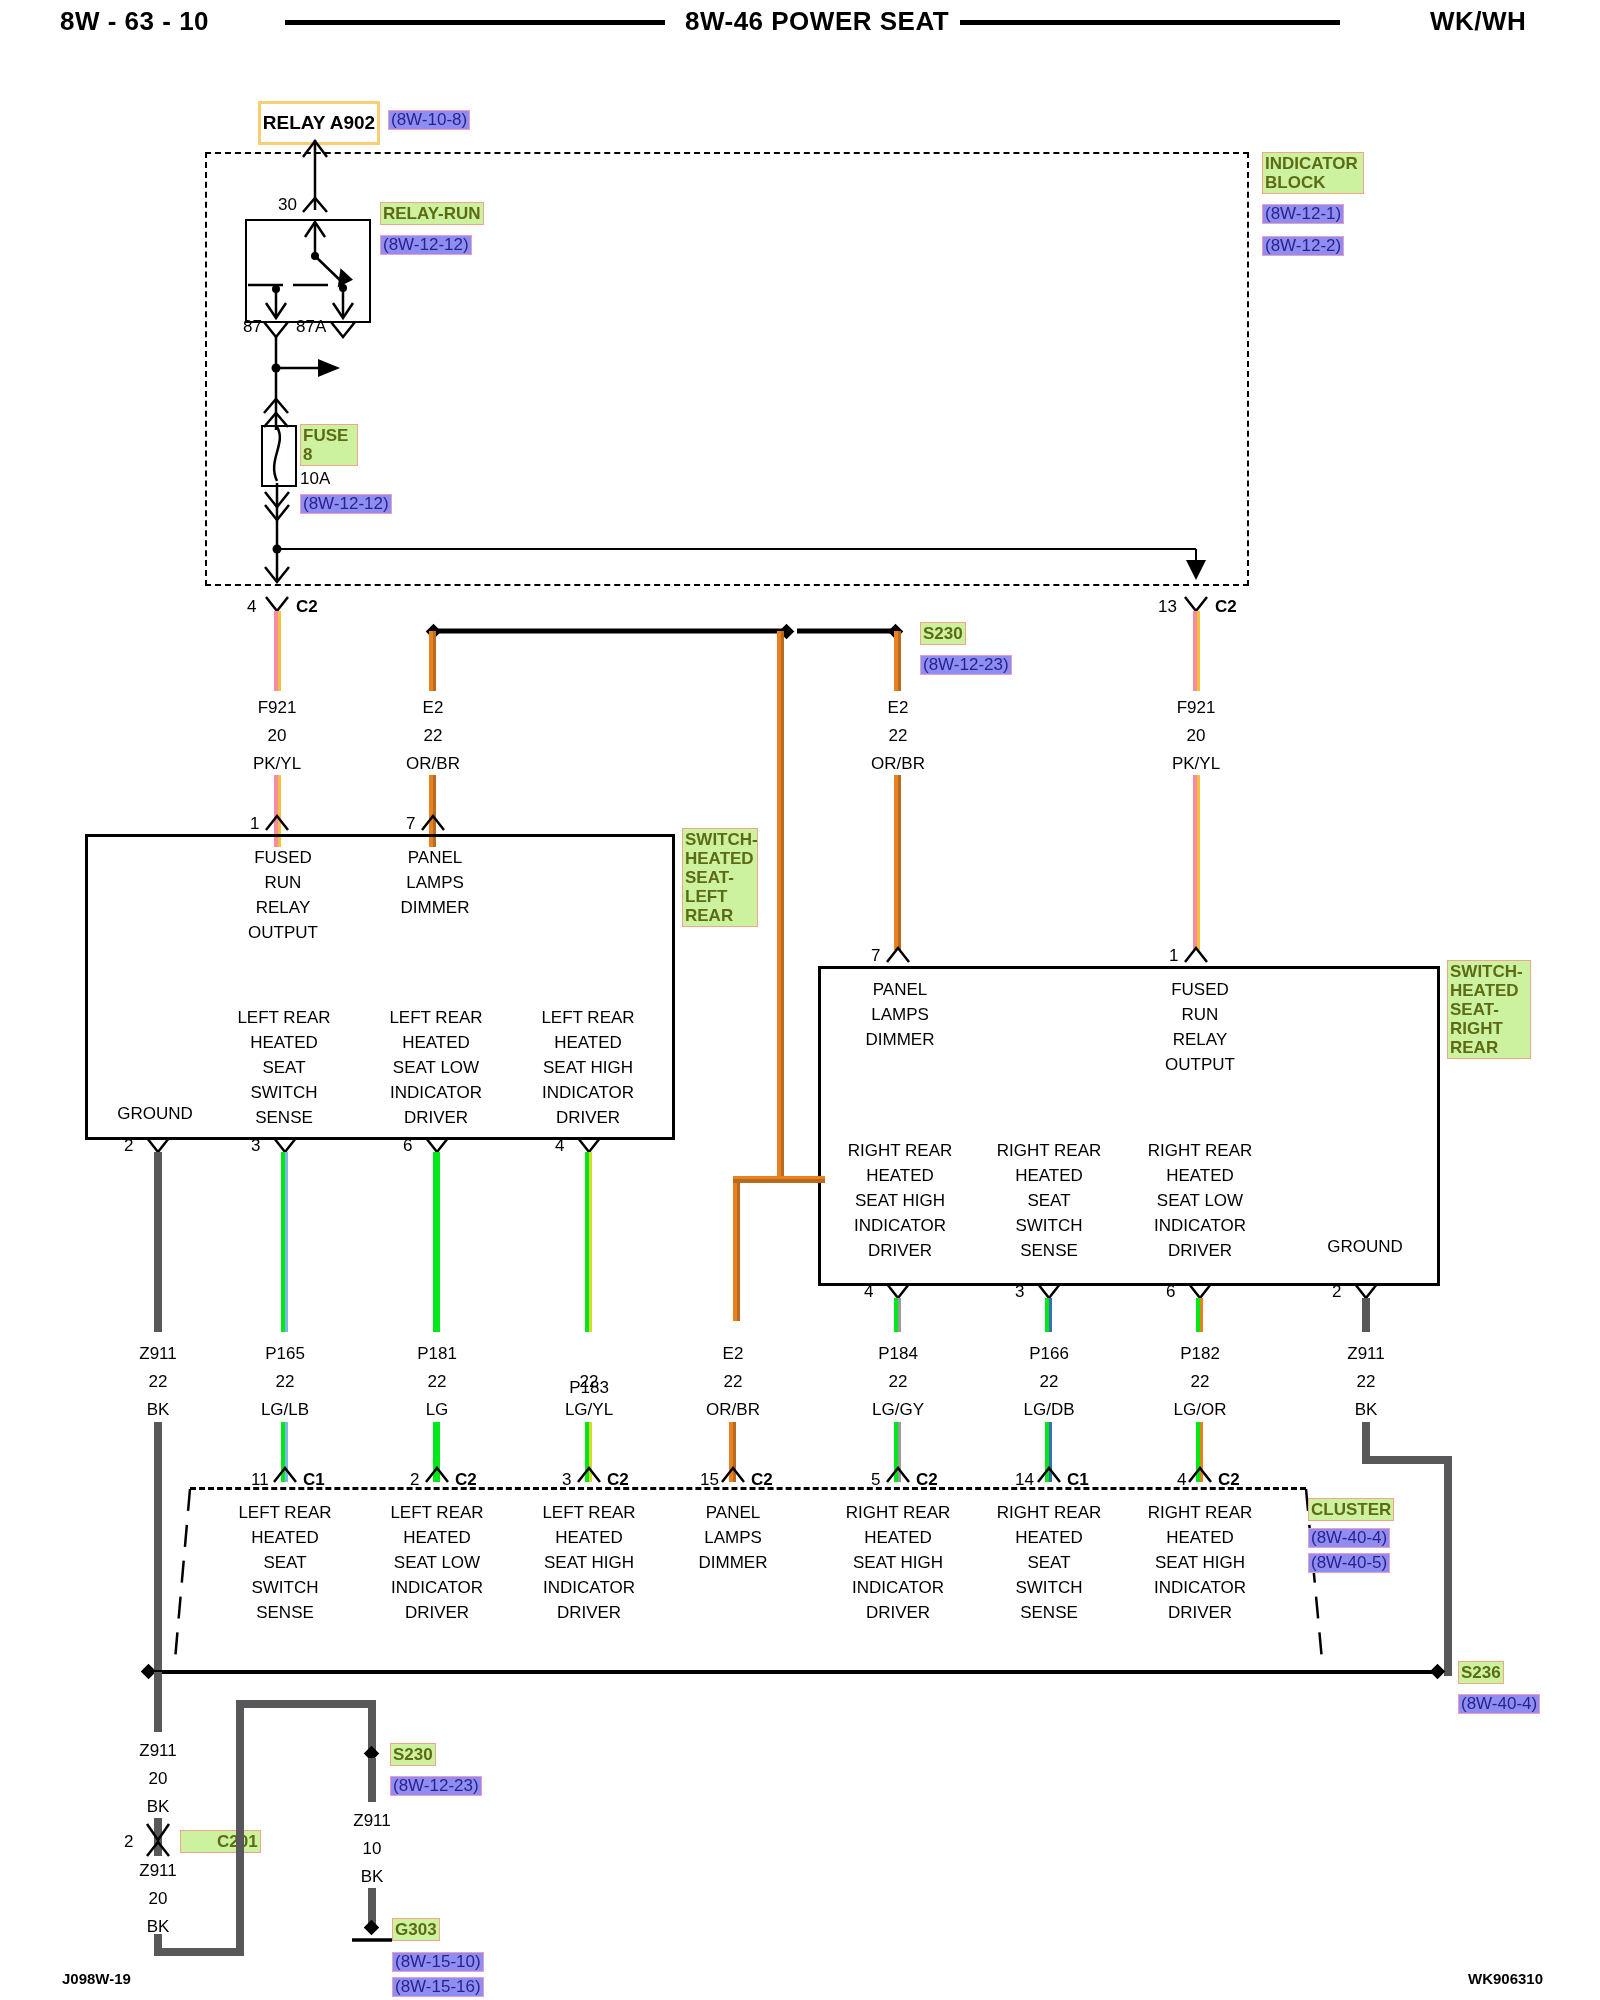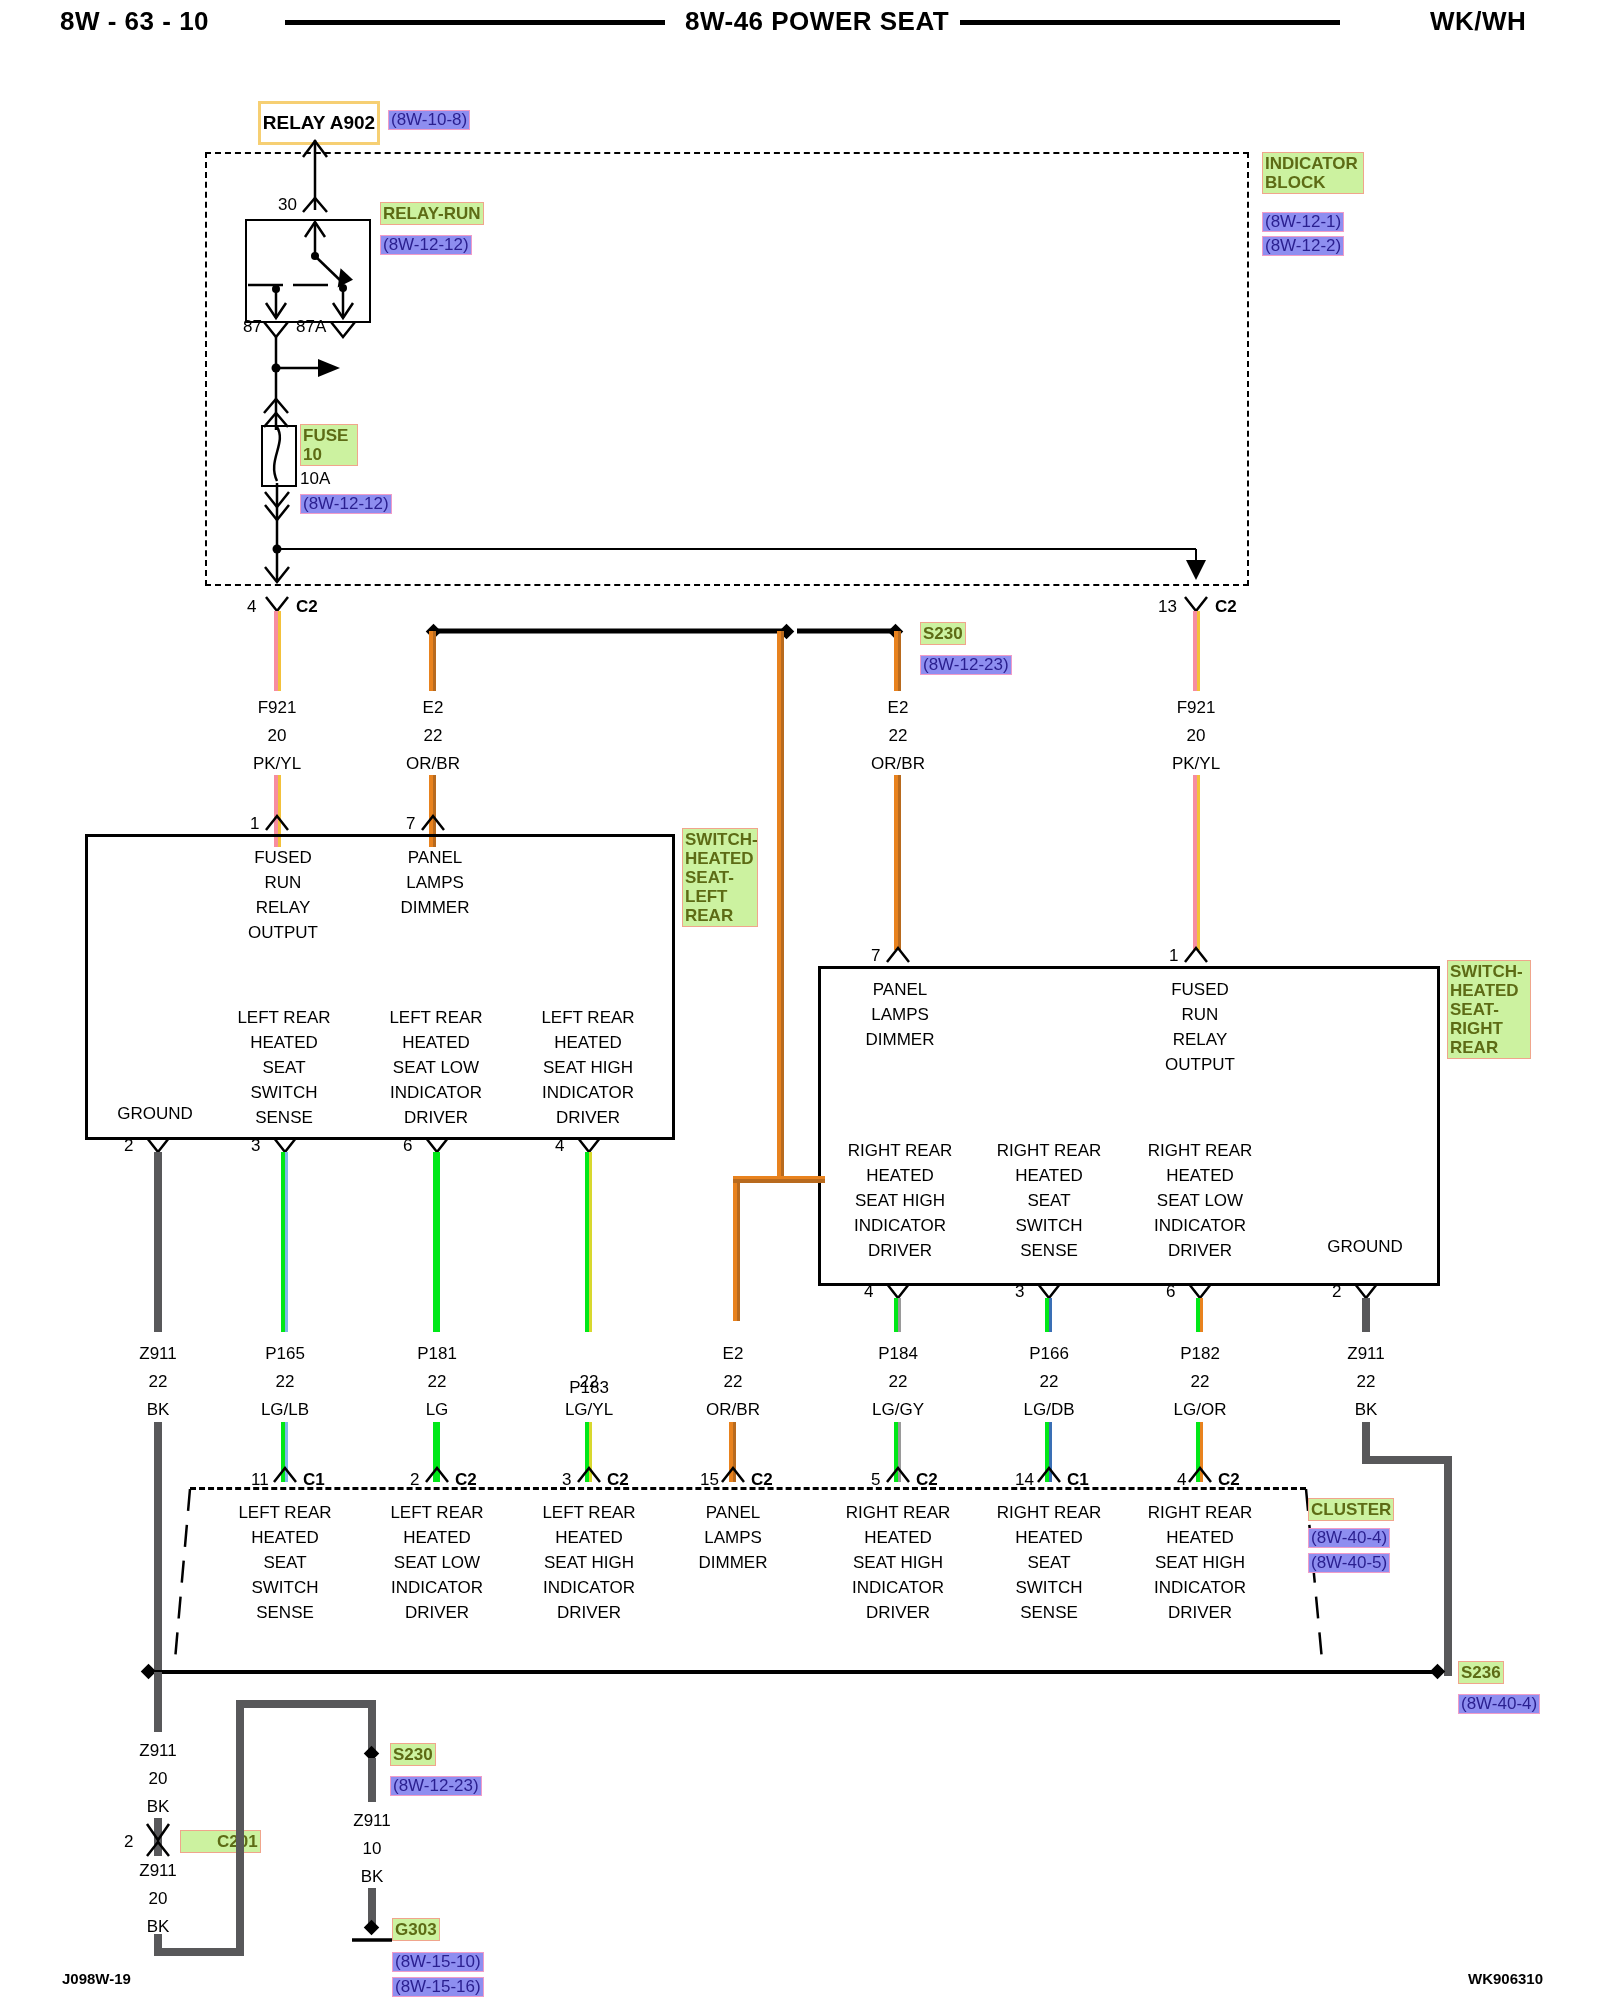--- a/index.html
+++ b/index.html
@@ -43,21 +43,21 @@
 
   <div class="t hdr" style="left:60px;top:8px;">8W - 63 - 10</div>
   <div class="rule" style="left:285px;top:20px;width:380px;"></div>
   <div class="t hdr" style="left:685px;top:8px;">8W-46 POWER SEAT</div>
   <div class="rule" style="left:960px;top:20px;width:380px;"></div>
   <div class="t hdr" style="left:1430px;top:8px;">WK/WH</div>
 
   <div class="dashbox" style="left:205px;top:152px;width:1040px;height:430px;"></div>
   <div class="grn" style="left:1262px;top:152px;width:96px;">INDICATOR
 BLOCK</div>
-  <div class="pur" style="left:1262px;top:212px;">(8W-12-1)</div>
+  <div class="pur" style="left:1262px;top:204px;">(8W-12-1)</div>
   <div class="pur" style="left:1262px;top:236px;">(8W-12-2)</div>
 
   <div class="battbox" style="left:258px;top:101px;width:116px;height:38px;">
     <span>RELAY A902</span>
   </div>
   <div class="pur" style="left:388px;top:110px;">(8W-10-8)</div>
 
   <svg style="left:0;top:0;width:1600px;height:2000px;">
 
     <line x1="315" y1="210" x2="315" y2="140" stroke="#000" stroke-width="2.5"></line>
@@ -117,21 +117,21 @@
     <polyline points="265,505 277,520 289,505" fill="none" stroke="#000" stroke-width="2.5"></polyline>
 
     <circle cx="277" cy="549" r="4.5" fill="#000"></circle>
     <line x1="277" y1="549" x2="1196" y2="549" stroke="#000" stroke-width="2"></line>
     <line x1="1196" y1="549" x2="1196" y2="578" stroke="#000" stroke-width="2"></line>
     <polygon points="1186,560 1196,580 1206,560" fill="#000"></polygon>
 
     <polyline points="265,567 277,582 289,567" fill="none" stroke="#000" stroke-width="2.5"></polyline>
   </svg>
   <div class="grn" style="left:300px;top:424px;width:52px;">FUSE
-10</div>
+8</div>
   <div class="t" style="left:300px;top:470px;">10A</div>
   <div class="pur" style="left:300px;top:494px;">(8W-12-12)</div>
 
   <svg style="left:0;top:0;width:1600px;height:2000px;">
     <polyline points="266,597 277,611 288,597" fill="none" stroke="#000" stroke-width="2.5"></polyline>
     <polyline points="1185,597 1196,611 1207,597" fill="none" stroke="#000" stroke-width="2.5"></polyline>
   </svg>
   <div class="t" style="left:247px;top:598px;">4</div>
   <div class="t bold" style="left:296px;top:598px;">C2</div>
   <div class="t" style="left:1158px;top:598px;text-align:right;">13</div>

